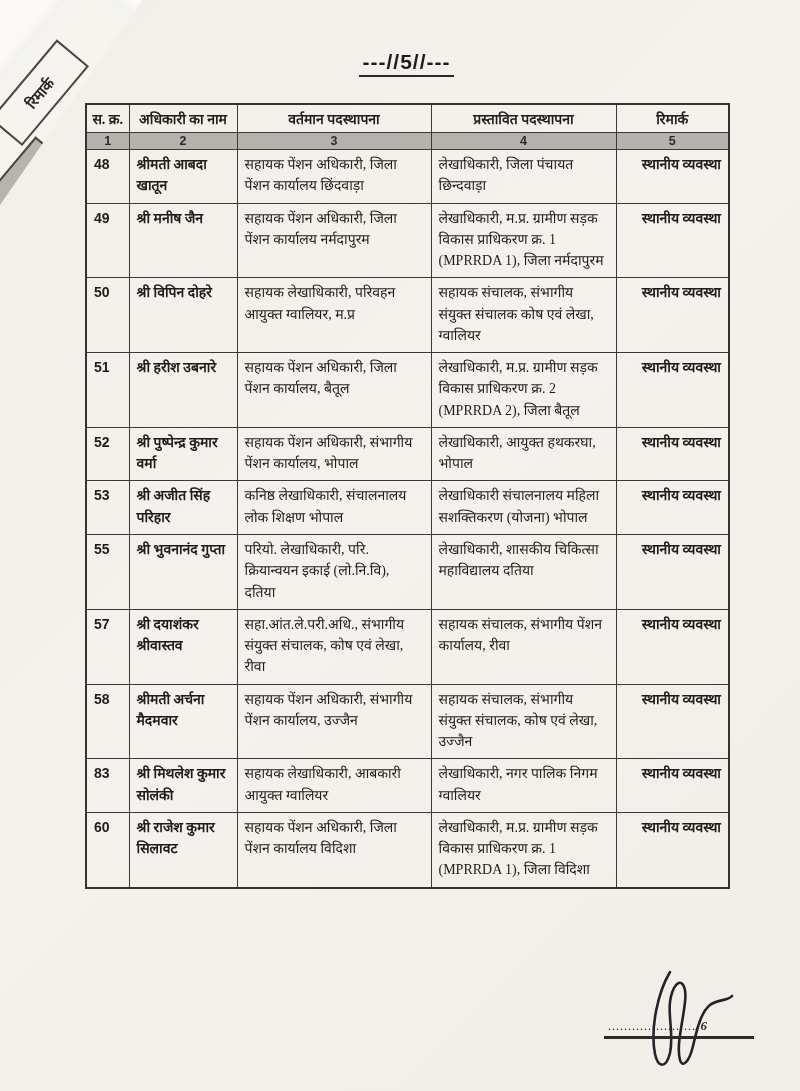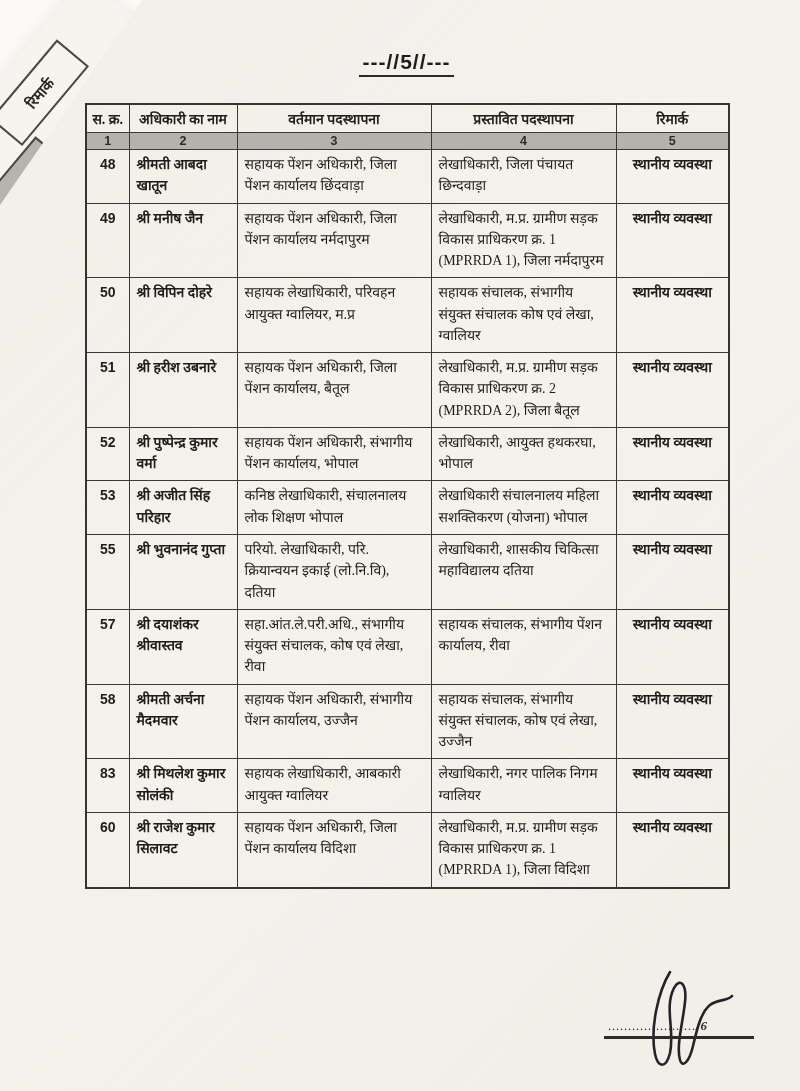--- a/index.html
+++ b/index.html
@@ -76,25 +76,25 @@
   }
   tr.colnum-row td{
     background:#b5b2ae;text-align:center;font-size:12.5px;font-weight:bold;
     color:#2d2b28;padding:1px 0;height:14px;
     font-family:"Liberation Sans","DejaVu Sans",sans-serif;
   }
   tbody.data-rows td{
     vertical-align:top;padding:4px 7px 6px 7px;
     font-size:14px;line-height:1.52;
   }
-  td.cell-sno{text-align:center;font-weight:bold;font-size:15px;
+  td.cell-sno{text-align:left;font-weight:bold;font-size:15px;
     font-family:"Liberation Sans","DejaVu Sans",sans-serif;}
   td.cell-name{font-weight:bold;font-size:14.5px;line-height:1.6;}
   td.cell-remark{
-    text-align:center;vertical-align:middle;font-weight:600;font-size:14.5px;
+    text-align:right;vertical-align:middle;font-weight:600;font-size:14.5px;
   }
 
   
   .footer-sign{position:absolute;left:596px;top:966px;width:168px;height:110px;}
   .sig-svg{position:absolute;left:28px;top:0;}
   .dots-line{
     position:absolute;left:12px;top:52px;width:146px;
     font-size:12px;letter-spacing:1px;color:#2b2926;white-space:nowrap;overflow:hidden;
   }
   .dots-line .pref{font-style:italic;font-weight:bold;font-size:13px;}

